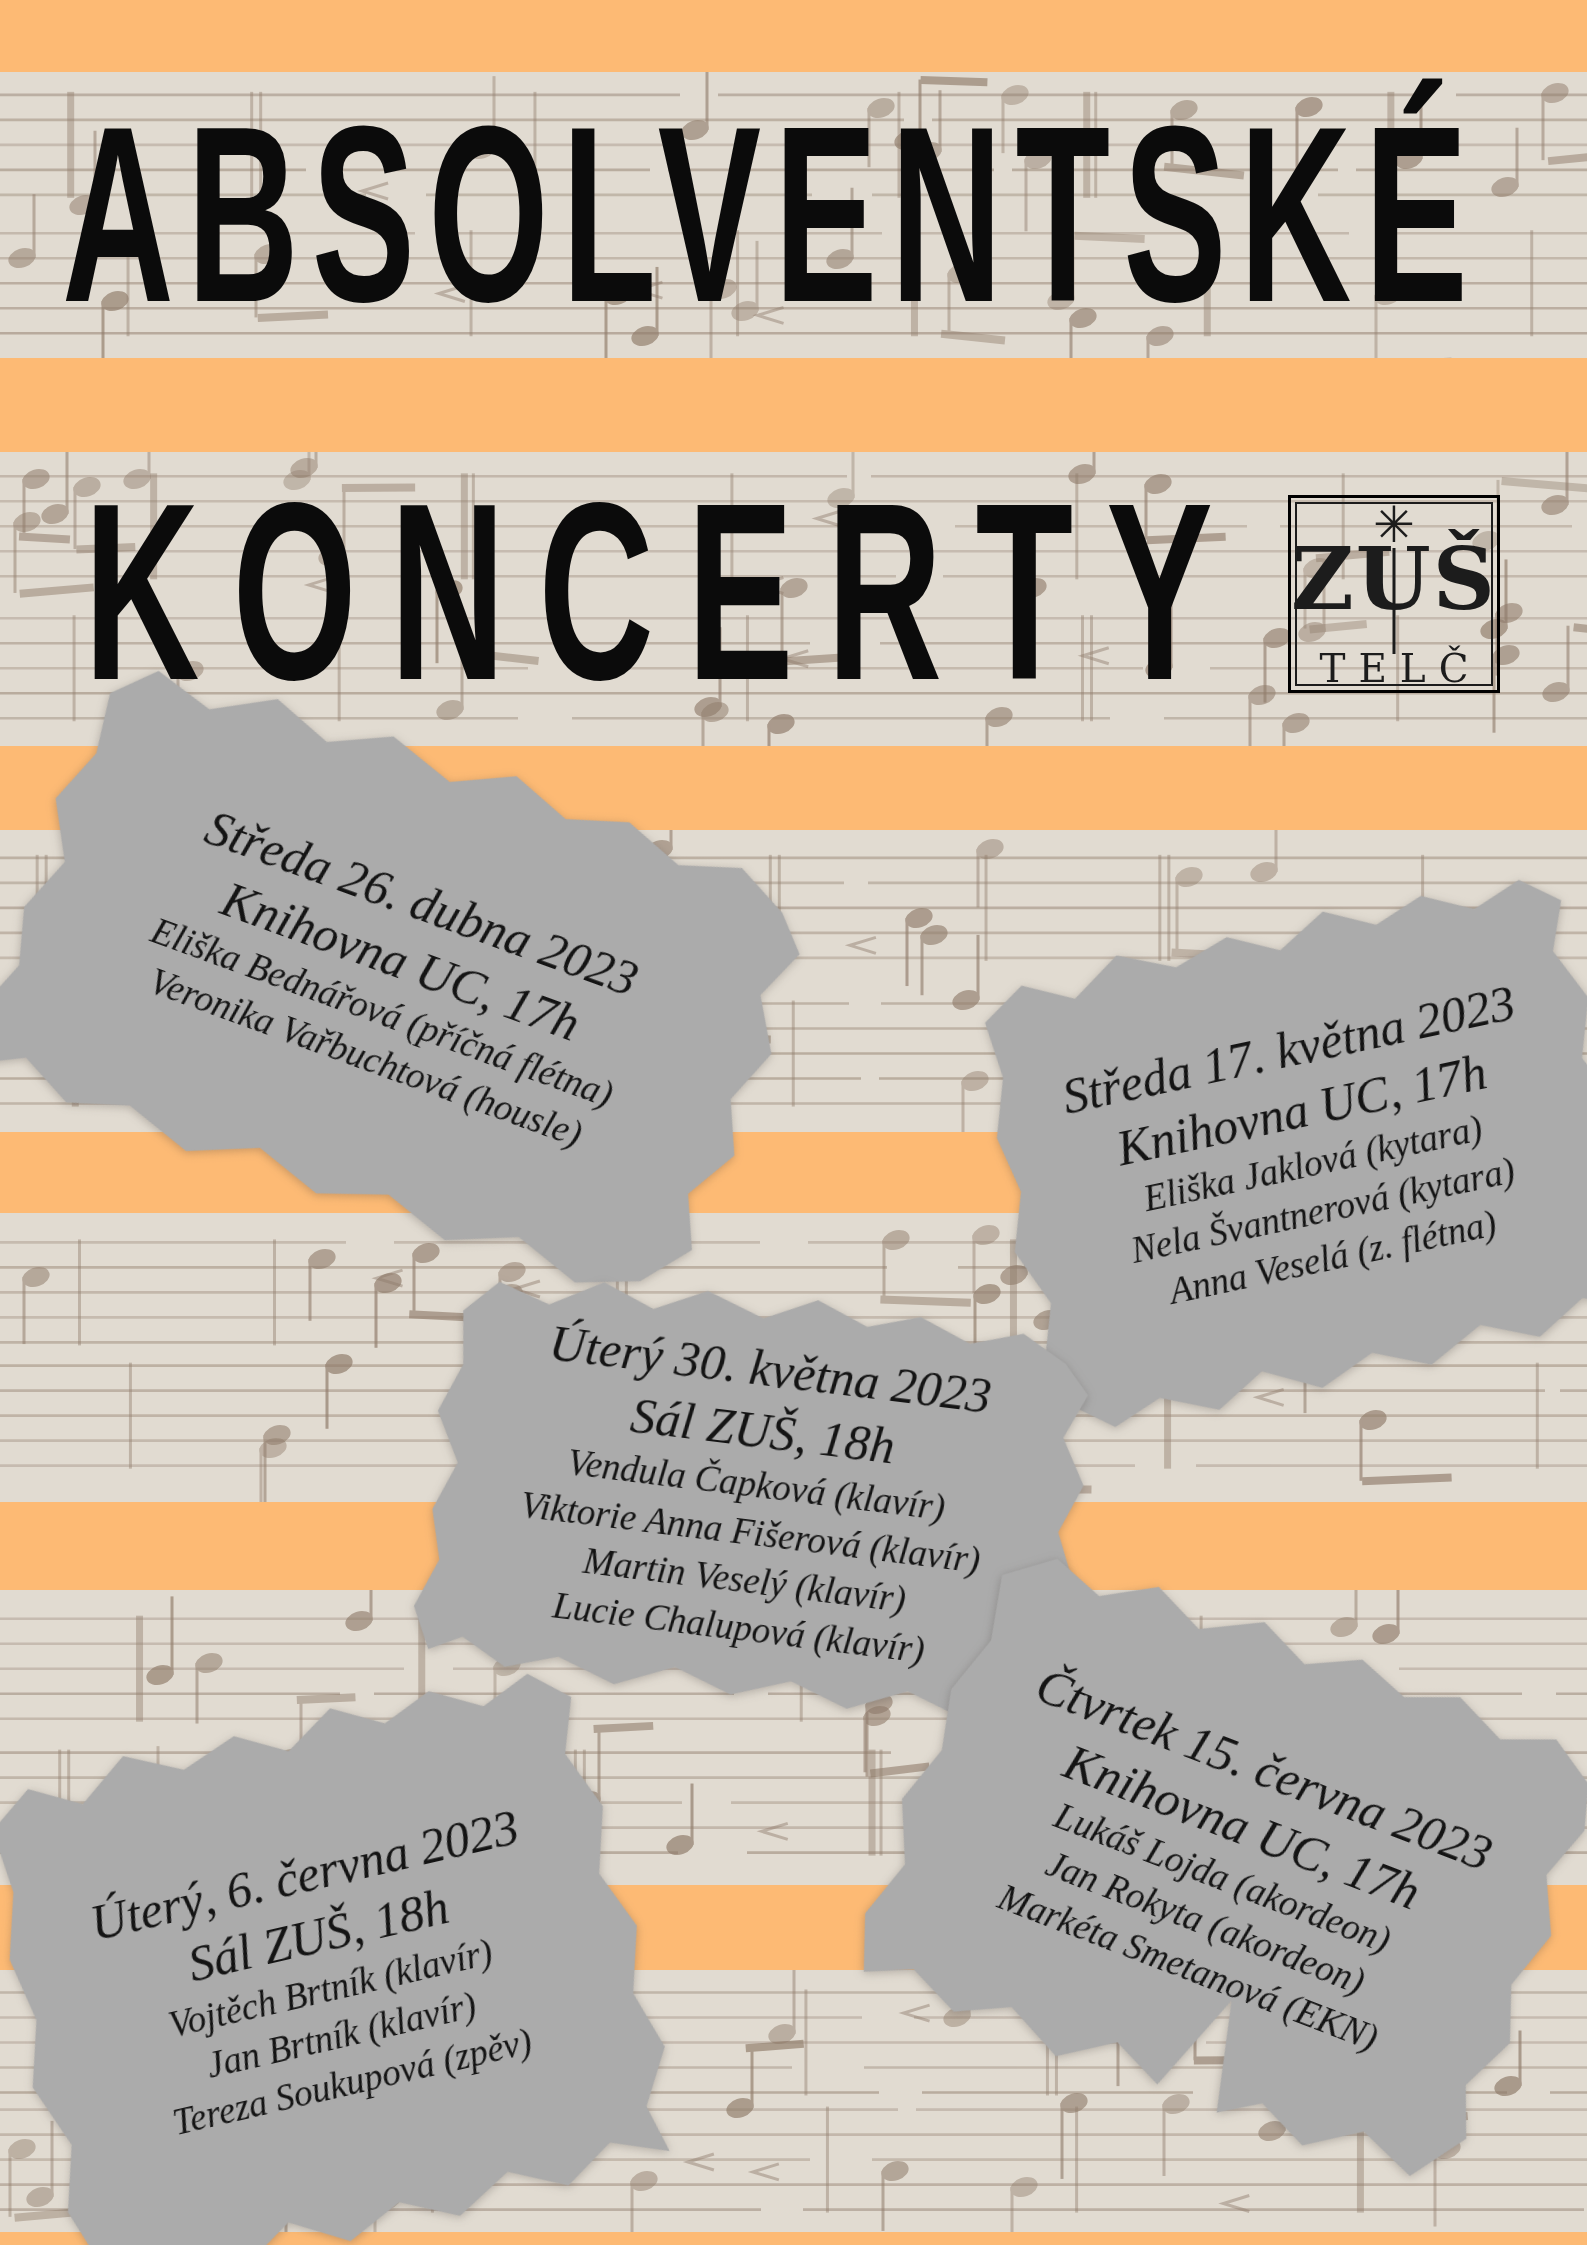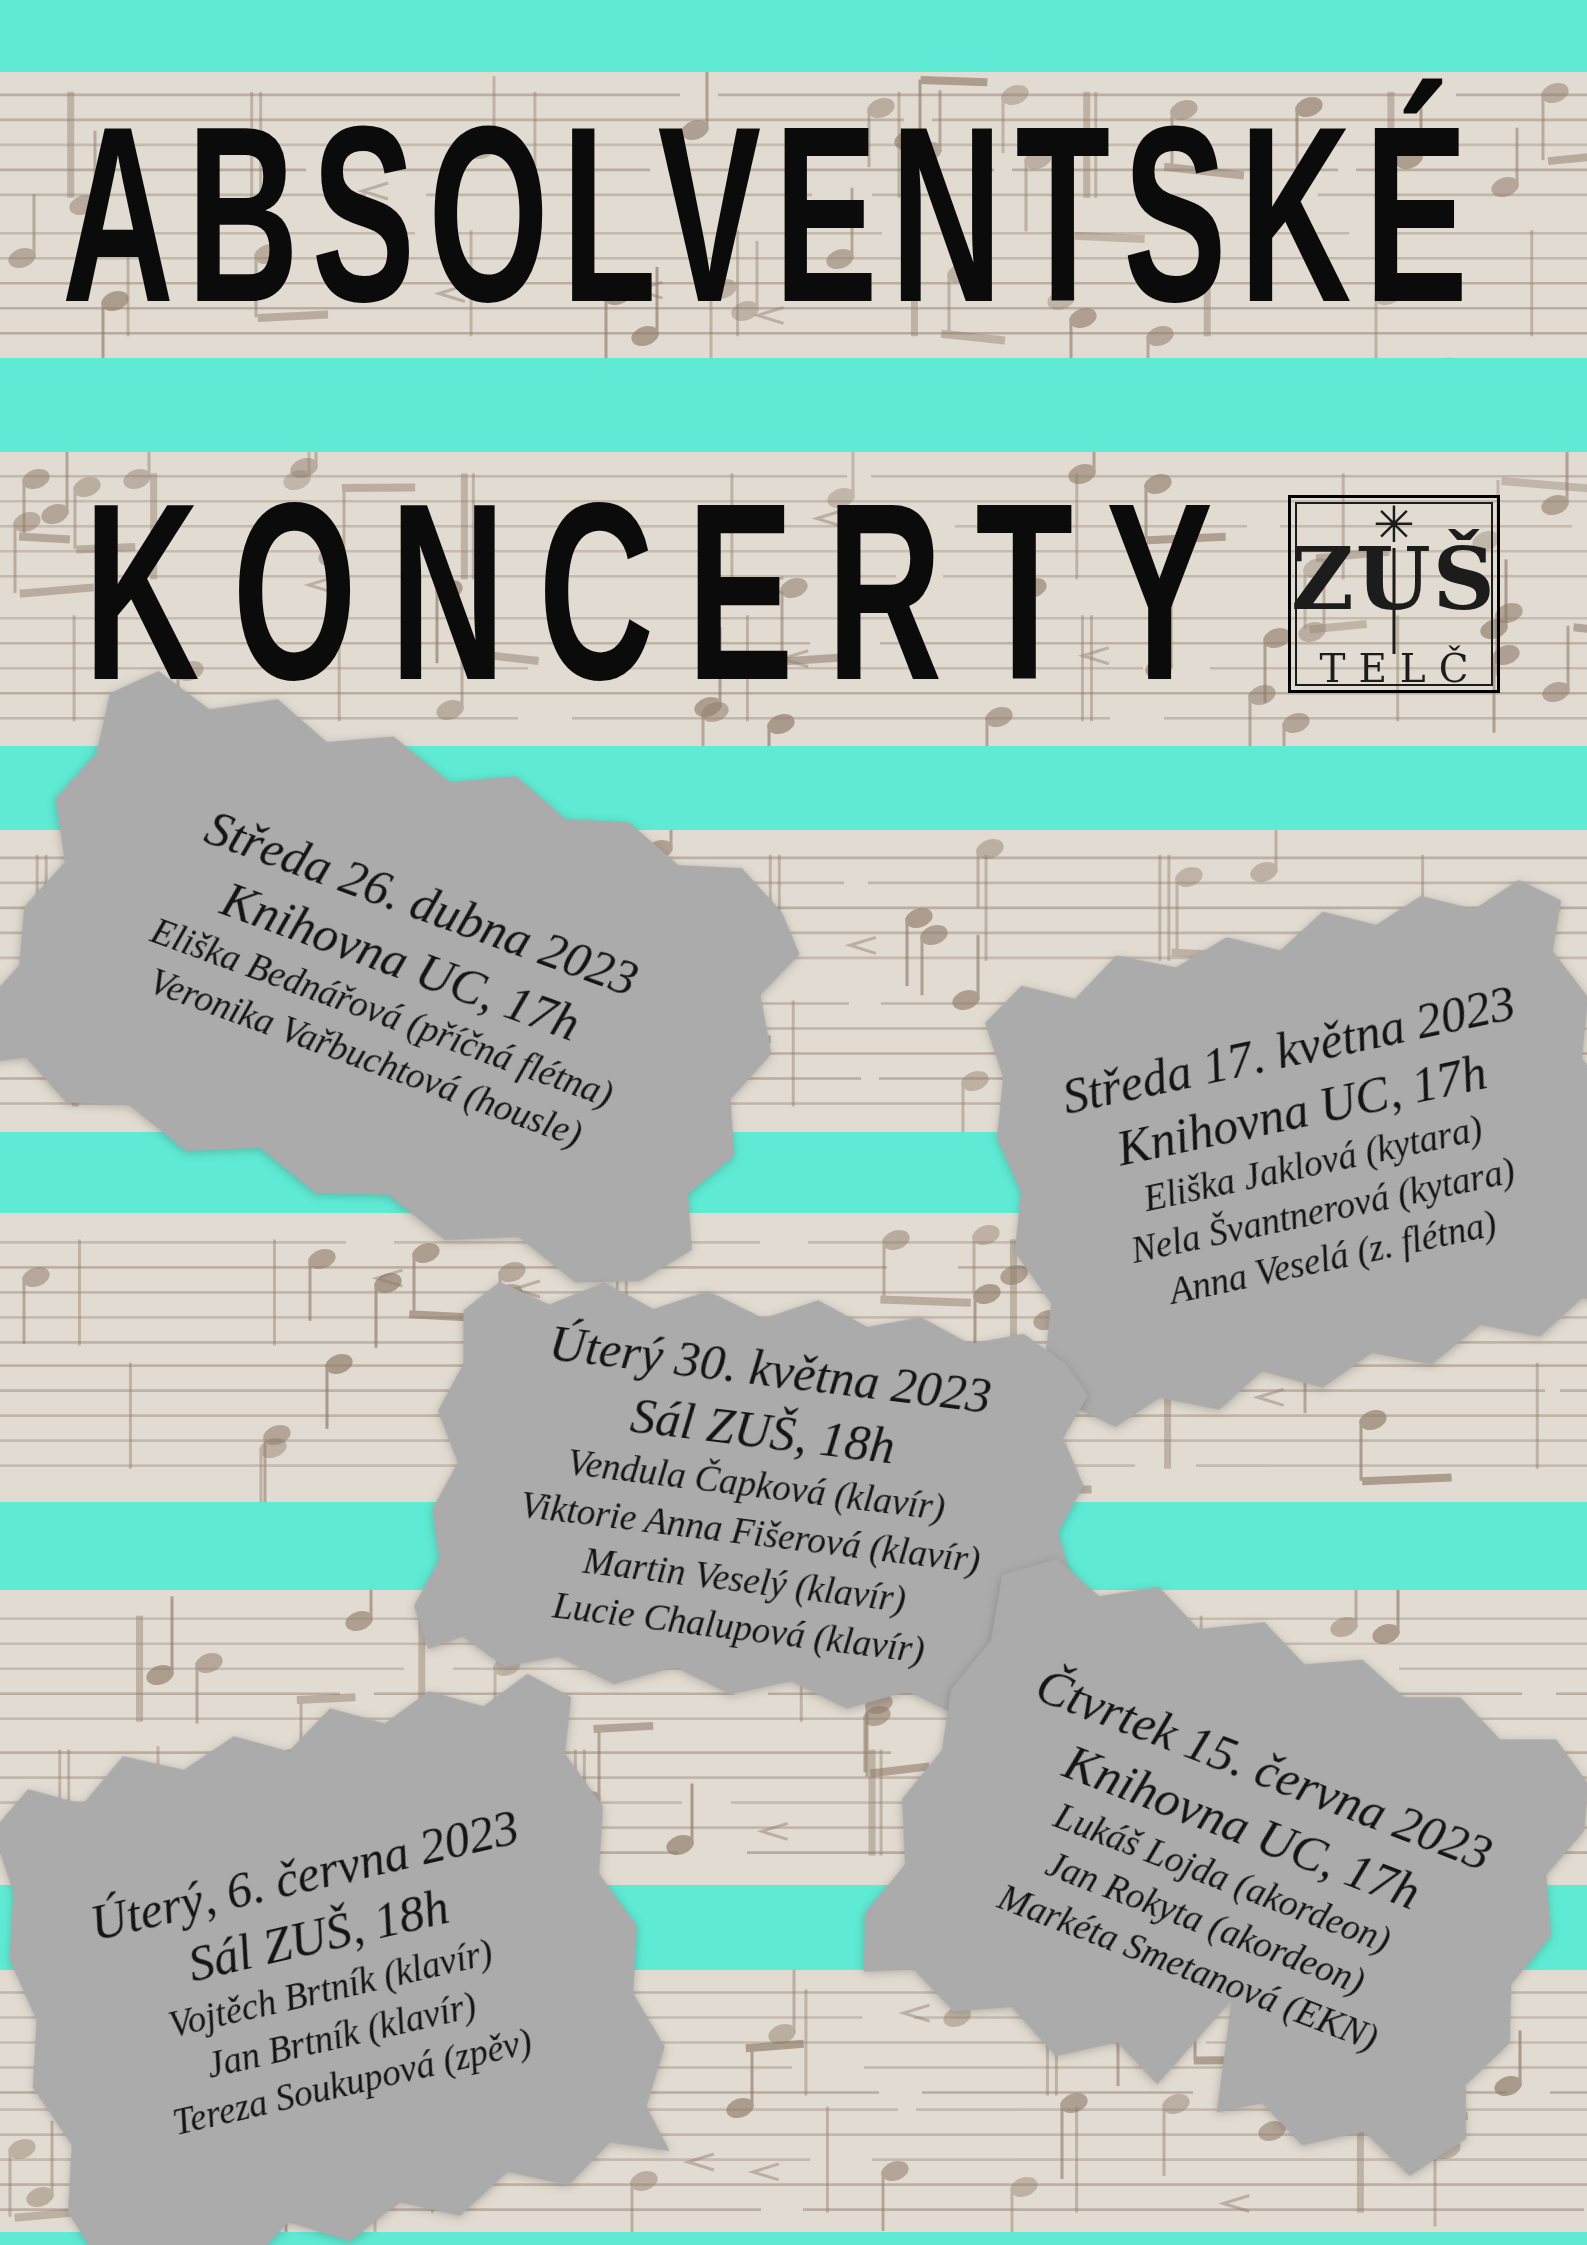--- a/index.html
+++ b/index.html
@@ -1,19 +1,19 @@
 <!DOCTYPE html>
 <html><head>
 <meta charset="utf-8">
 <style>
   html,body{margin:0;padding:0;background:#8f8f8f;}
   .poster{
     position:relative;
     width:1587px;height:2245px;
-    background:#5eead4;
+    background:#fdba74;
     overflow:hidden;
     font-family:"Liberation Serif", serif;
   }
   
   .band{
     position:absolute;left:0;width:1587px;
     background:#e1dbd1;
     overflow:hidden;
   }
   .band svg{position:absolute;left:0;top:0;filter:blur(0.5px);}

